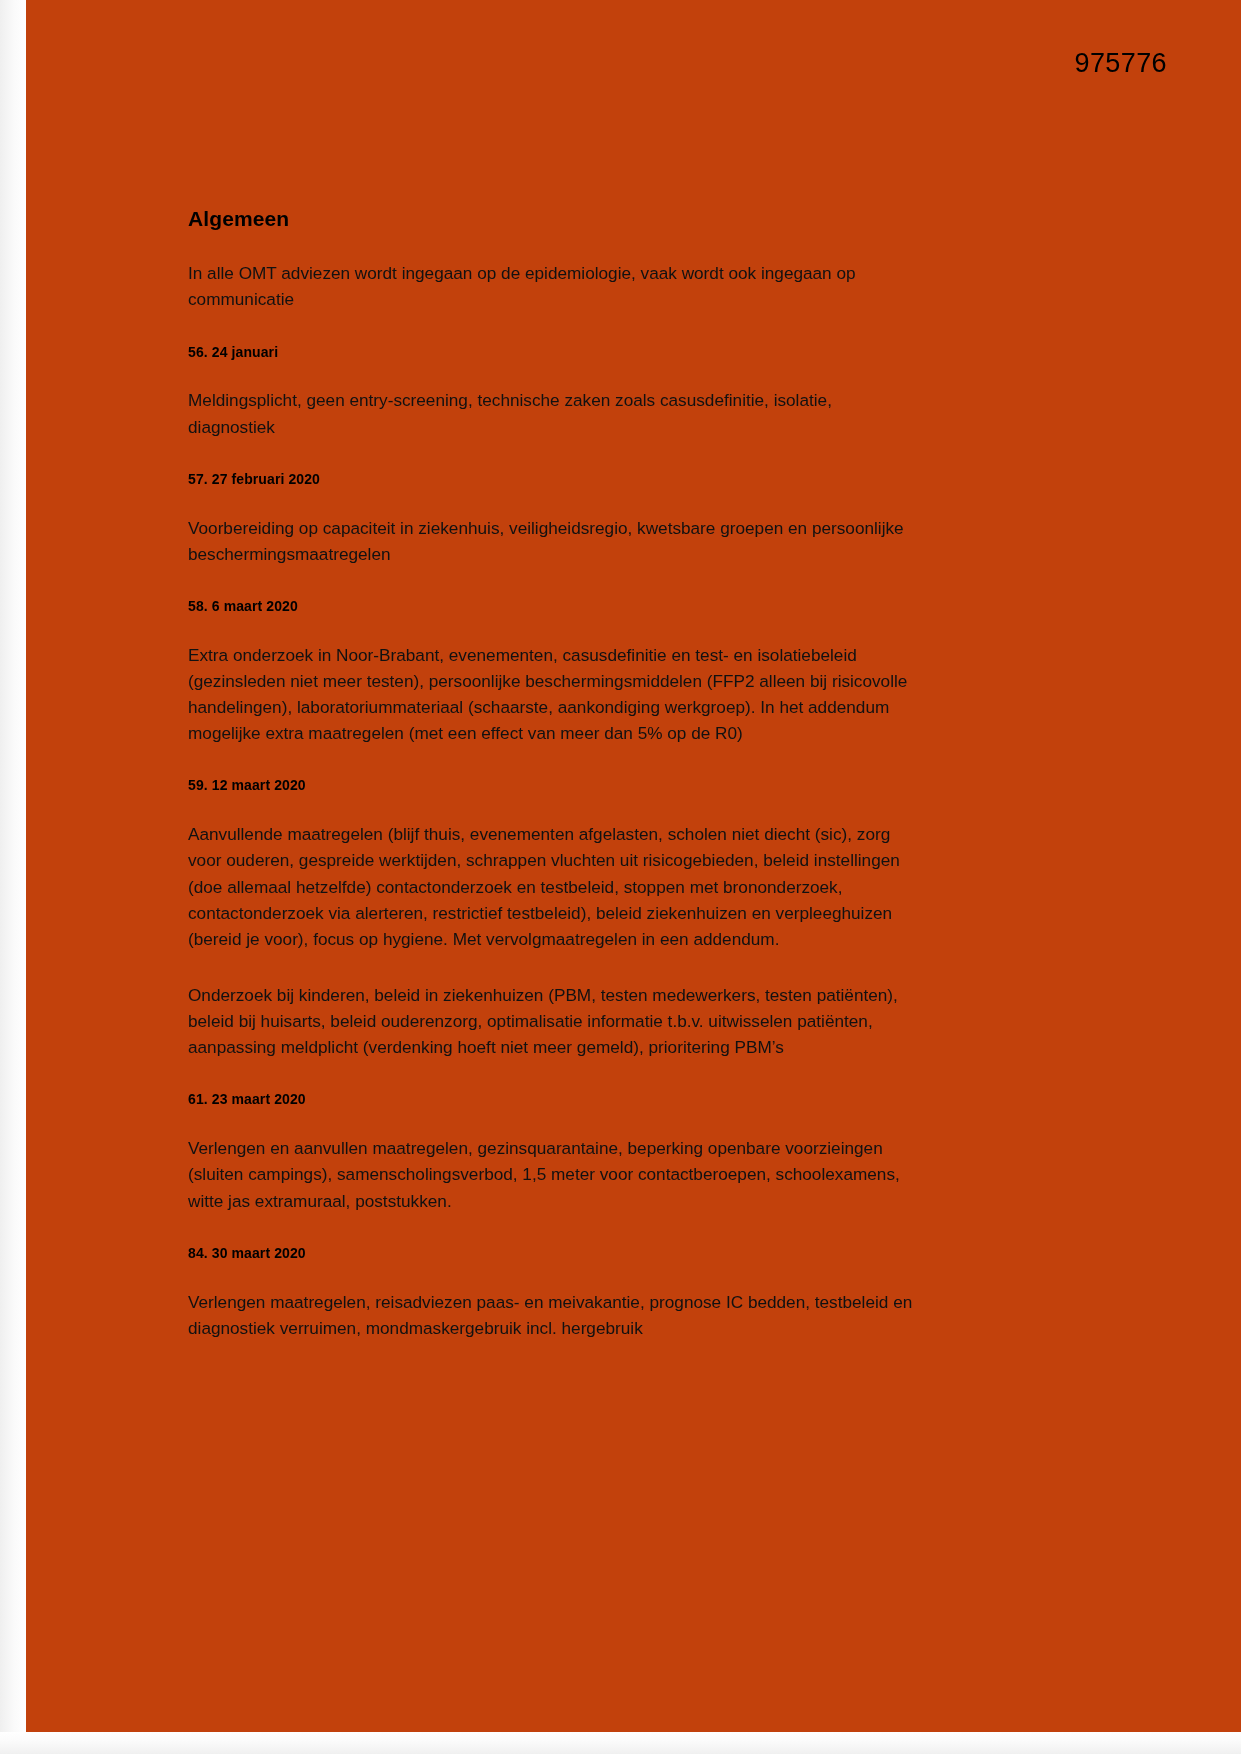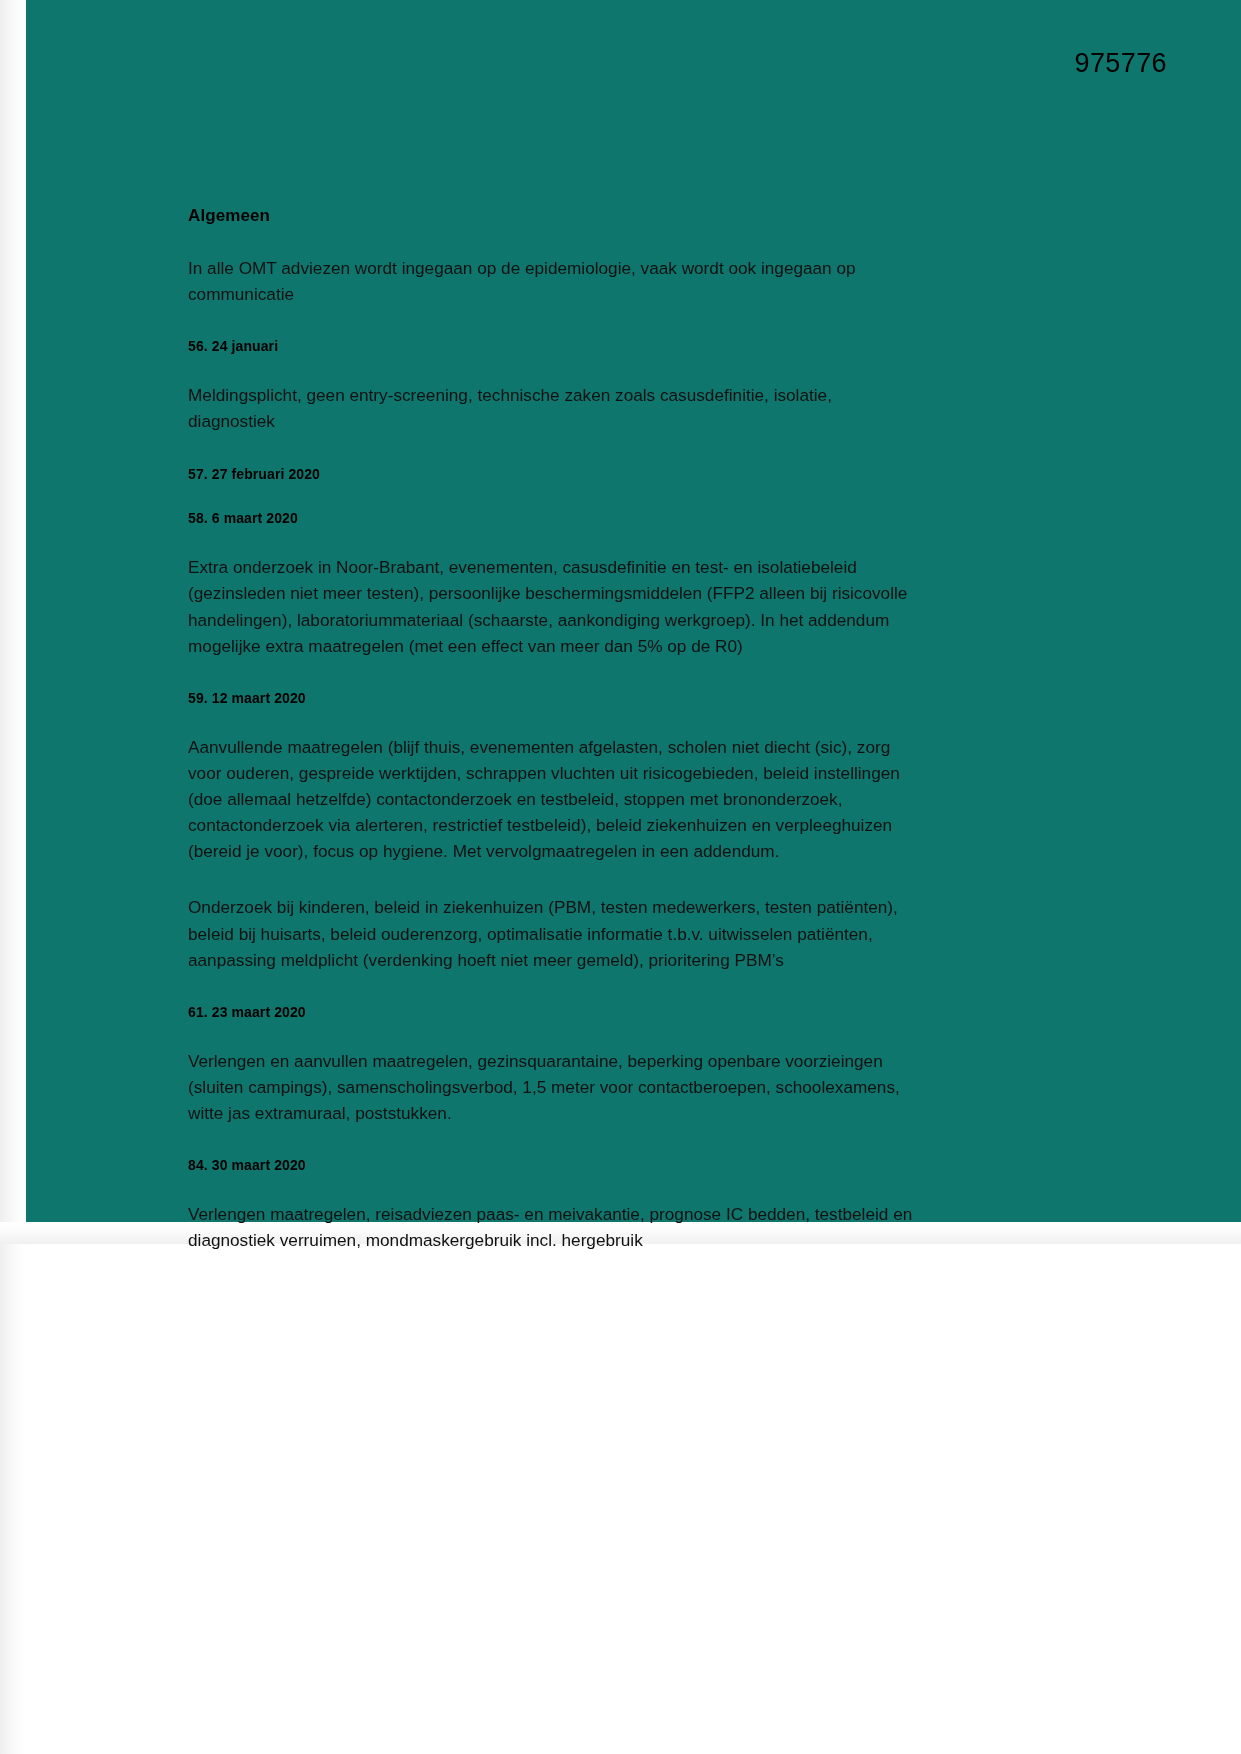--- a/index.html
+++ b/index.html
@@ -14,22 +14,22 @@
     color: #000000;
     position: relative;
     overflow: hidden;
   }
 
   .page {
     position: absolute;
     left: 0;
     top: 0;
     width: 1241px;
-    height: 1244px;
-    background: #0f766e;
+    height: 1754px;
+    background: #c2410c;
   }
 
   
   .scan-edge-left {
     position: absolute;
     left: 0;
     top: 0;
     width: 26px;
     height: 1754px;
     background: linear-gradient(to right, #efefef 0%, #fafafa 55%, #ffffff 100%);
@@ -64,21 +64,21 @@
     font-size: 17.5px;
     font-weight: bold;
     text-decoration: underline;
     text-underline-offset: 3px;
     letter-spacing: 0.1px;
     margin: 0 0 26px 0;
     line-height: 1.3;
   }
 
   .subhead {
-    font-size: 17px;
+    font-size: 21px;
     font-weight: bold;
     margin: 0 0 28px 0;
     line-height: 1.3;
     letter-spacing: 0.1px;
   }
 
   .section-heading {
     font-size: 14px;
     font-weight: bold;
     margin: 0 0 26px 0;
@@ -113,20 +113,21 @@
 
 
     <div class="subhead">Algemeen</div>
 
     <p class="body-par">In alle OMT adviezen wordt ingegaan op de epidemiologie, vaak wordt ook ingegaan op communicatie</p>
 
     <div class="section-heading">56. 24 januari</div>
     <p class="body-par">Meldingsplicht, geen entry-screening, technische zaken zoals casusdefinitie, isolatie, diagnostiek</p>
 
     <div class="section-heading">57. 27 februari 2020</div>
+    <p class="body-par">Voorbereiding op capaciteit in ziekenhuis, veiligheidsregio, kwetsbare groepen en persoonlijke beschermingsmaatregelen</p>
 
     <div class="section-heading">58. 6 maart 2020</div>
     <p class="body-par">Extra onderzoek in Noor-Brabant, evenementen, casusdefinitie en test- en isolatiebeleid (gezinsleden niet meer testen), persoonlijke beschermingsmiddelen (FFP2 alleen bij risicovolle handelingen), laboratoriummateriaal (schaarste, aankondiging werkgroep). In het addendum mogelijke extra maatregelen (met een effect van meer dan 5% op de R0)</p>
 
     <div class="section-heading">59. 12 maart 2020</div>
     <p class="body-par">Aanvullende maatregelen (blijf thuis, evenementen afgelasten, scholen niet diecht (sic), zorg voor ouderen, gespreide werktijden, schrappen vluchten uit risicogebieden, beleid instellingen (doe allemaal hetzelfde) contactonderzoek en testbeleid, stoppen met brononderzoek, contactonderzoek via alerteren, restrictief testbeleid), beleid ziekenhuizen en verpleeghuizen (bereid je voor), focus op hygiene. Met vervolgmaatregelen in een addendum.</p>
 
     <p class="body-par">Onderzoek bij kinderen, beleid in ziekenhuizen (PBM, testen medewerkers, testen patiënten), beleid bij huisarts, beleid ouderenzorg, optimalisatie informatie t.b.v. uitwisselen patiënten, aanpassing meldplicht (verdenking hoeft niet meer gemeld), prioritering PBM’s</p>
 
     <div class="section-heading">61. 23 maart 2020</div>

